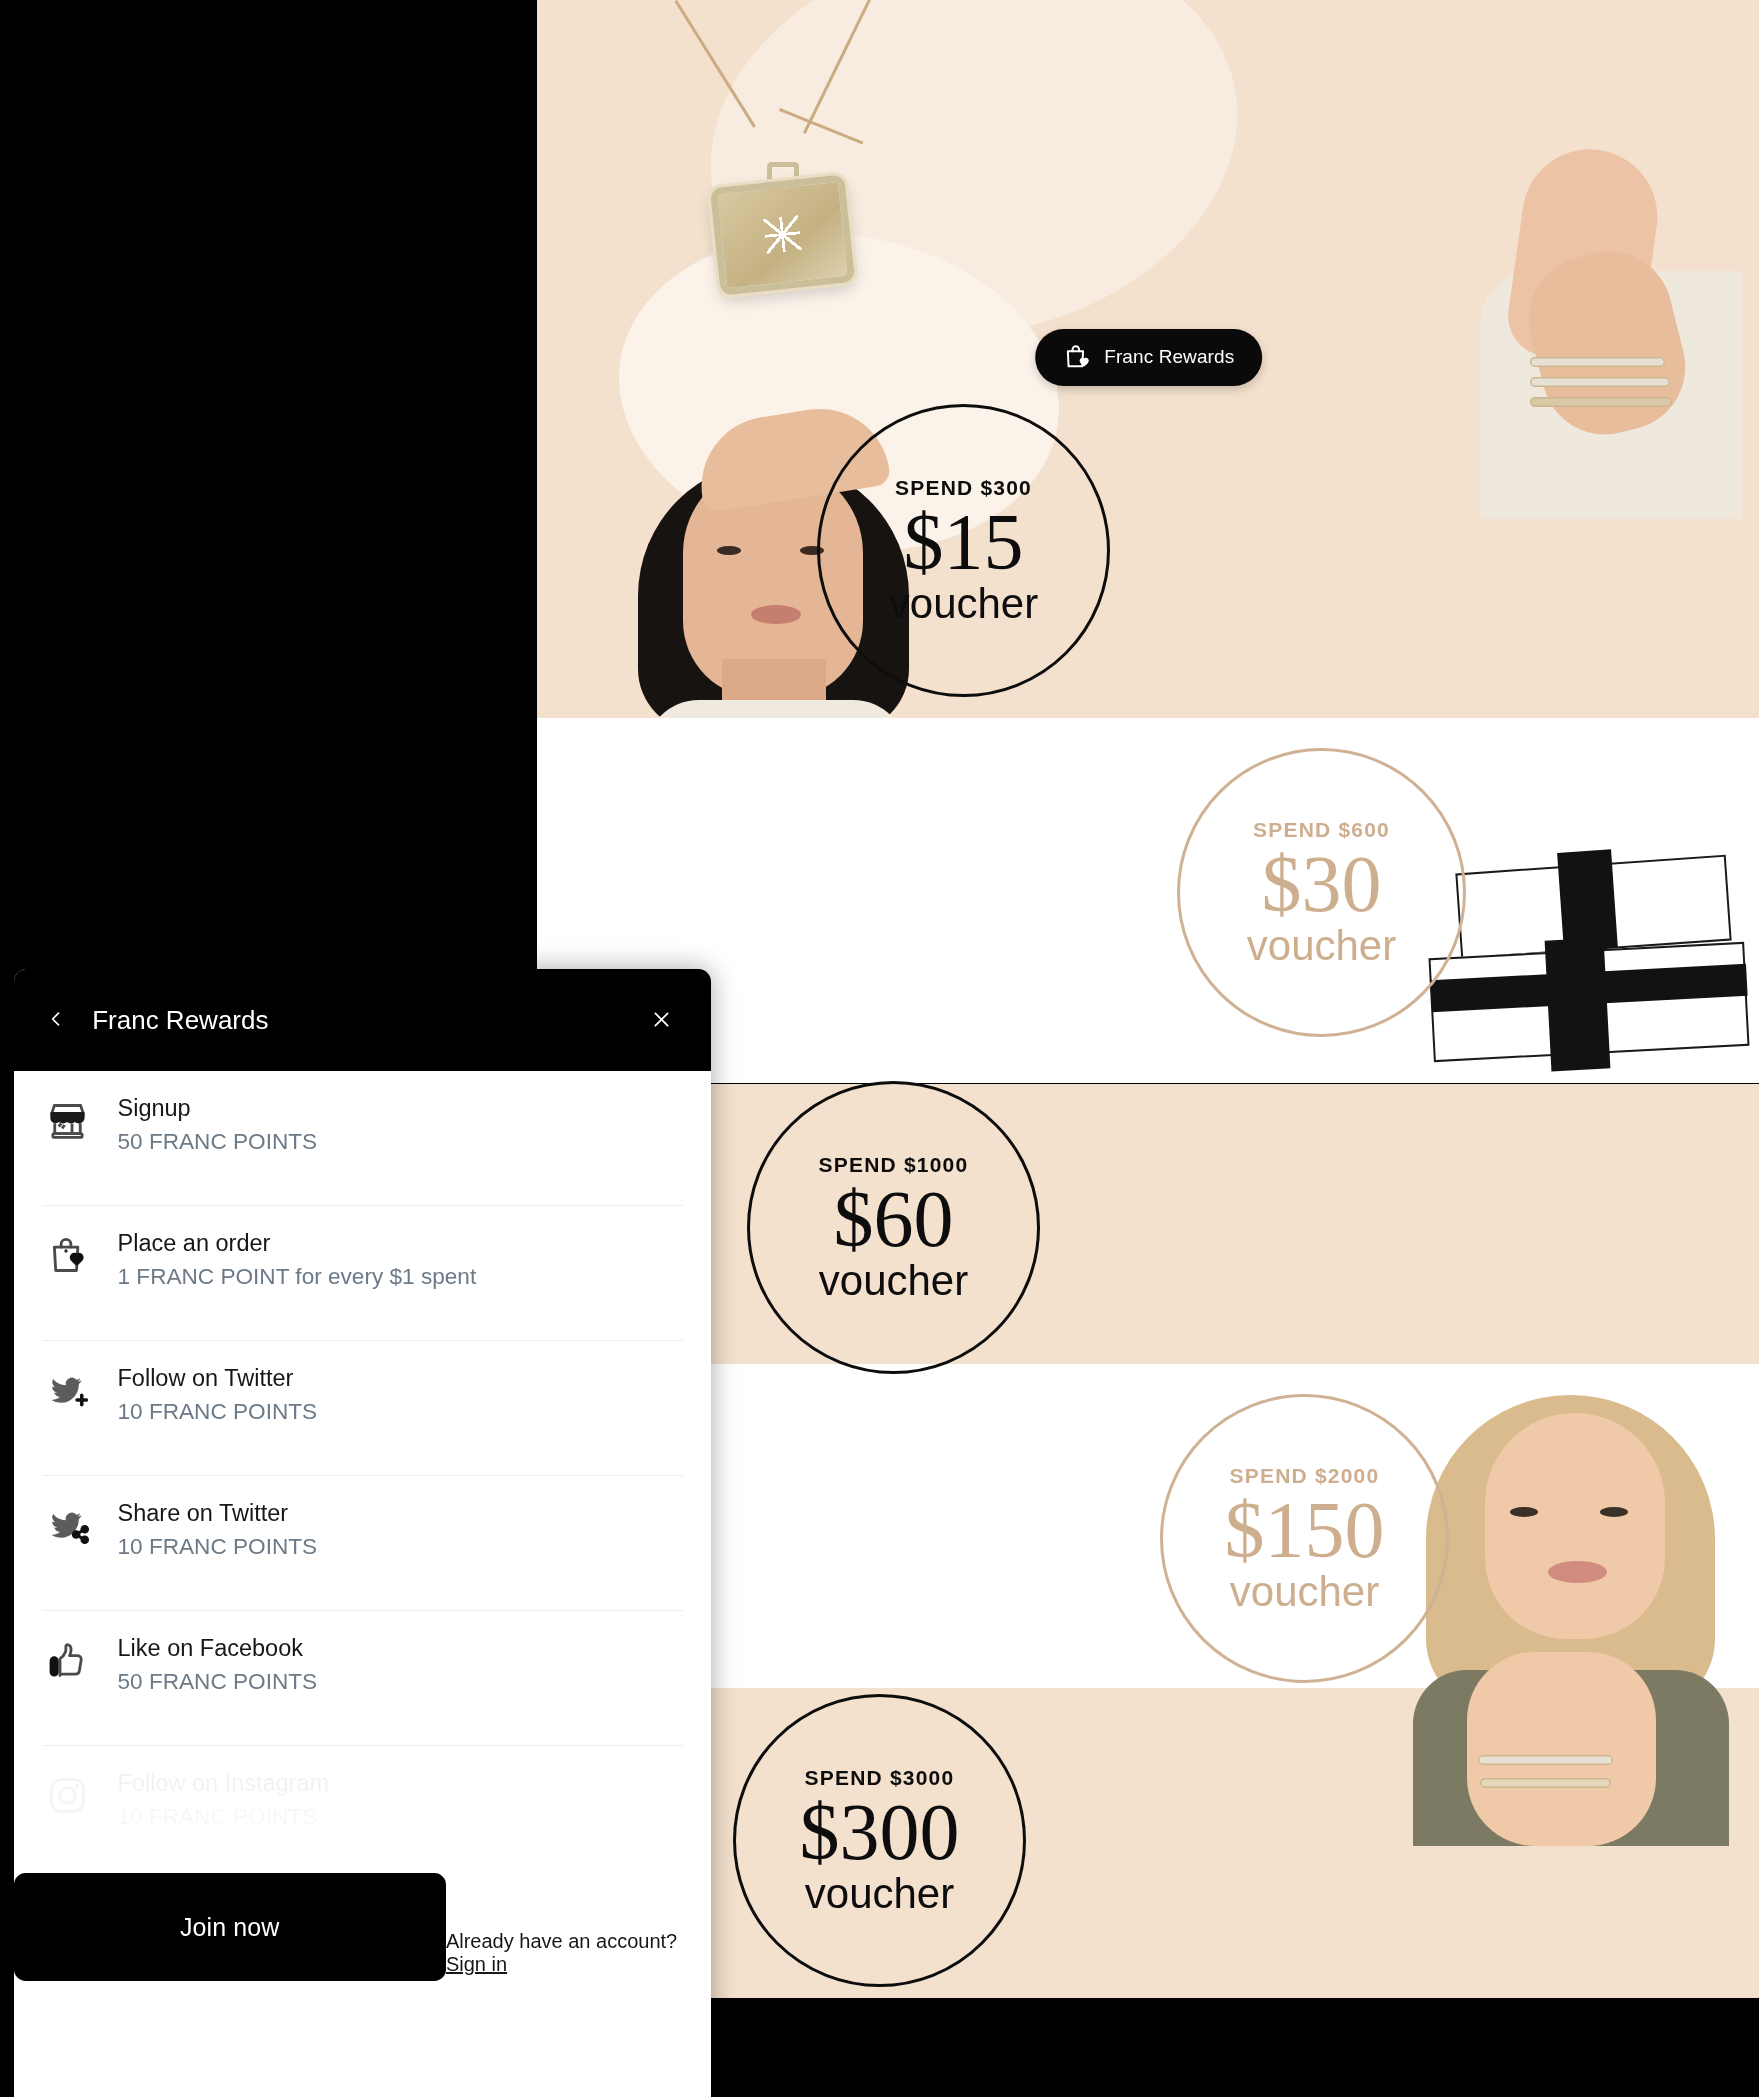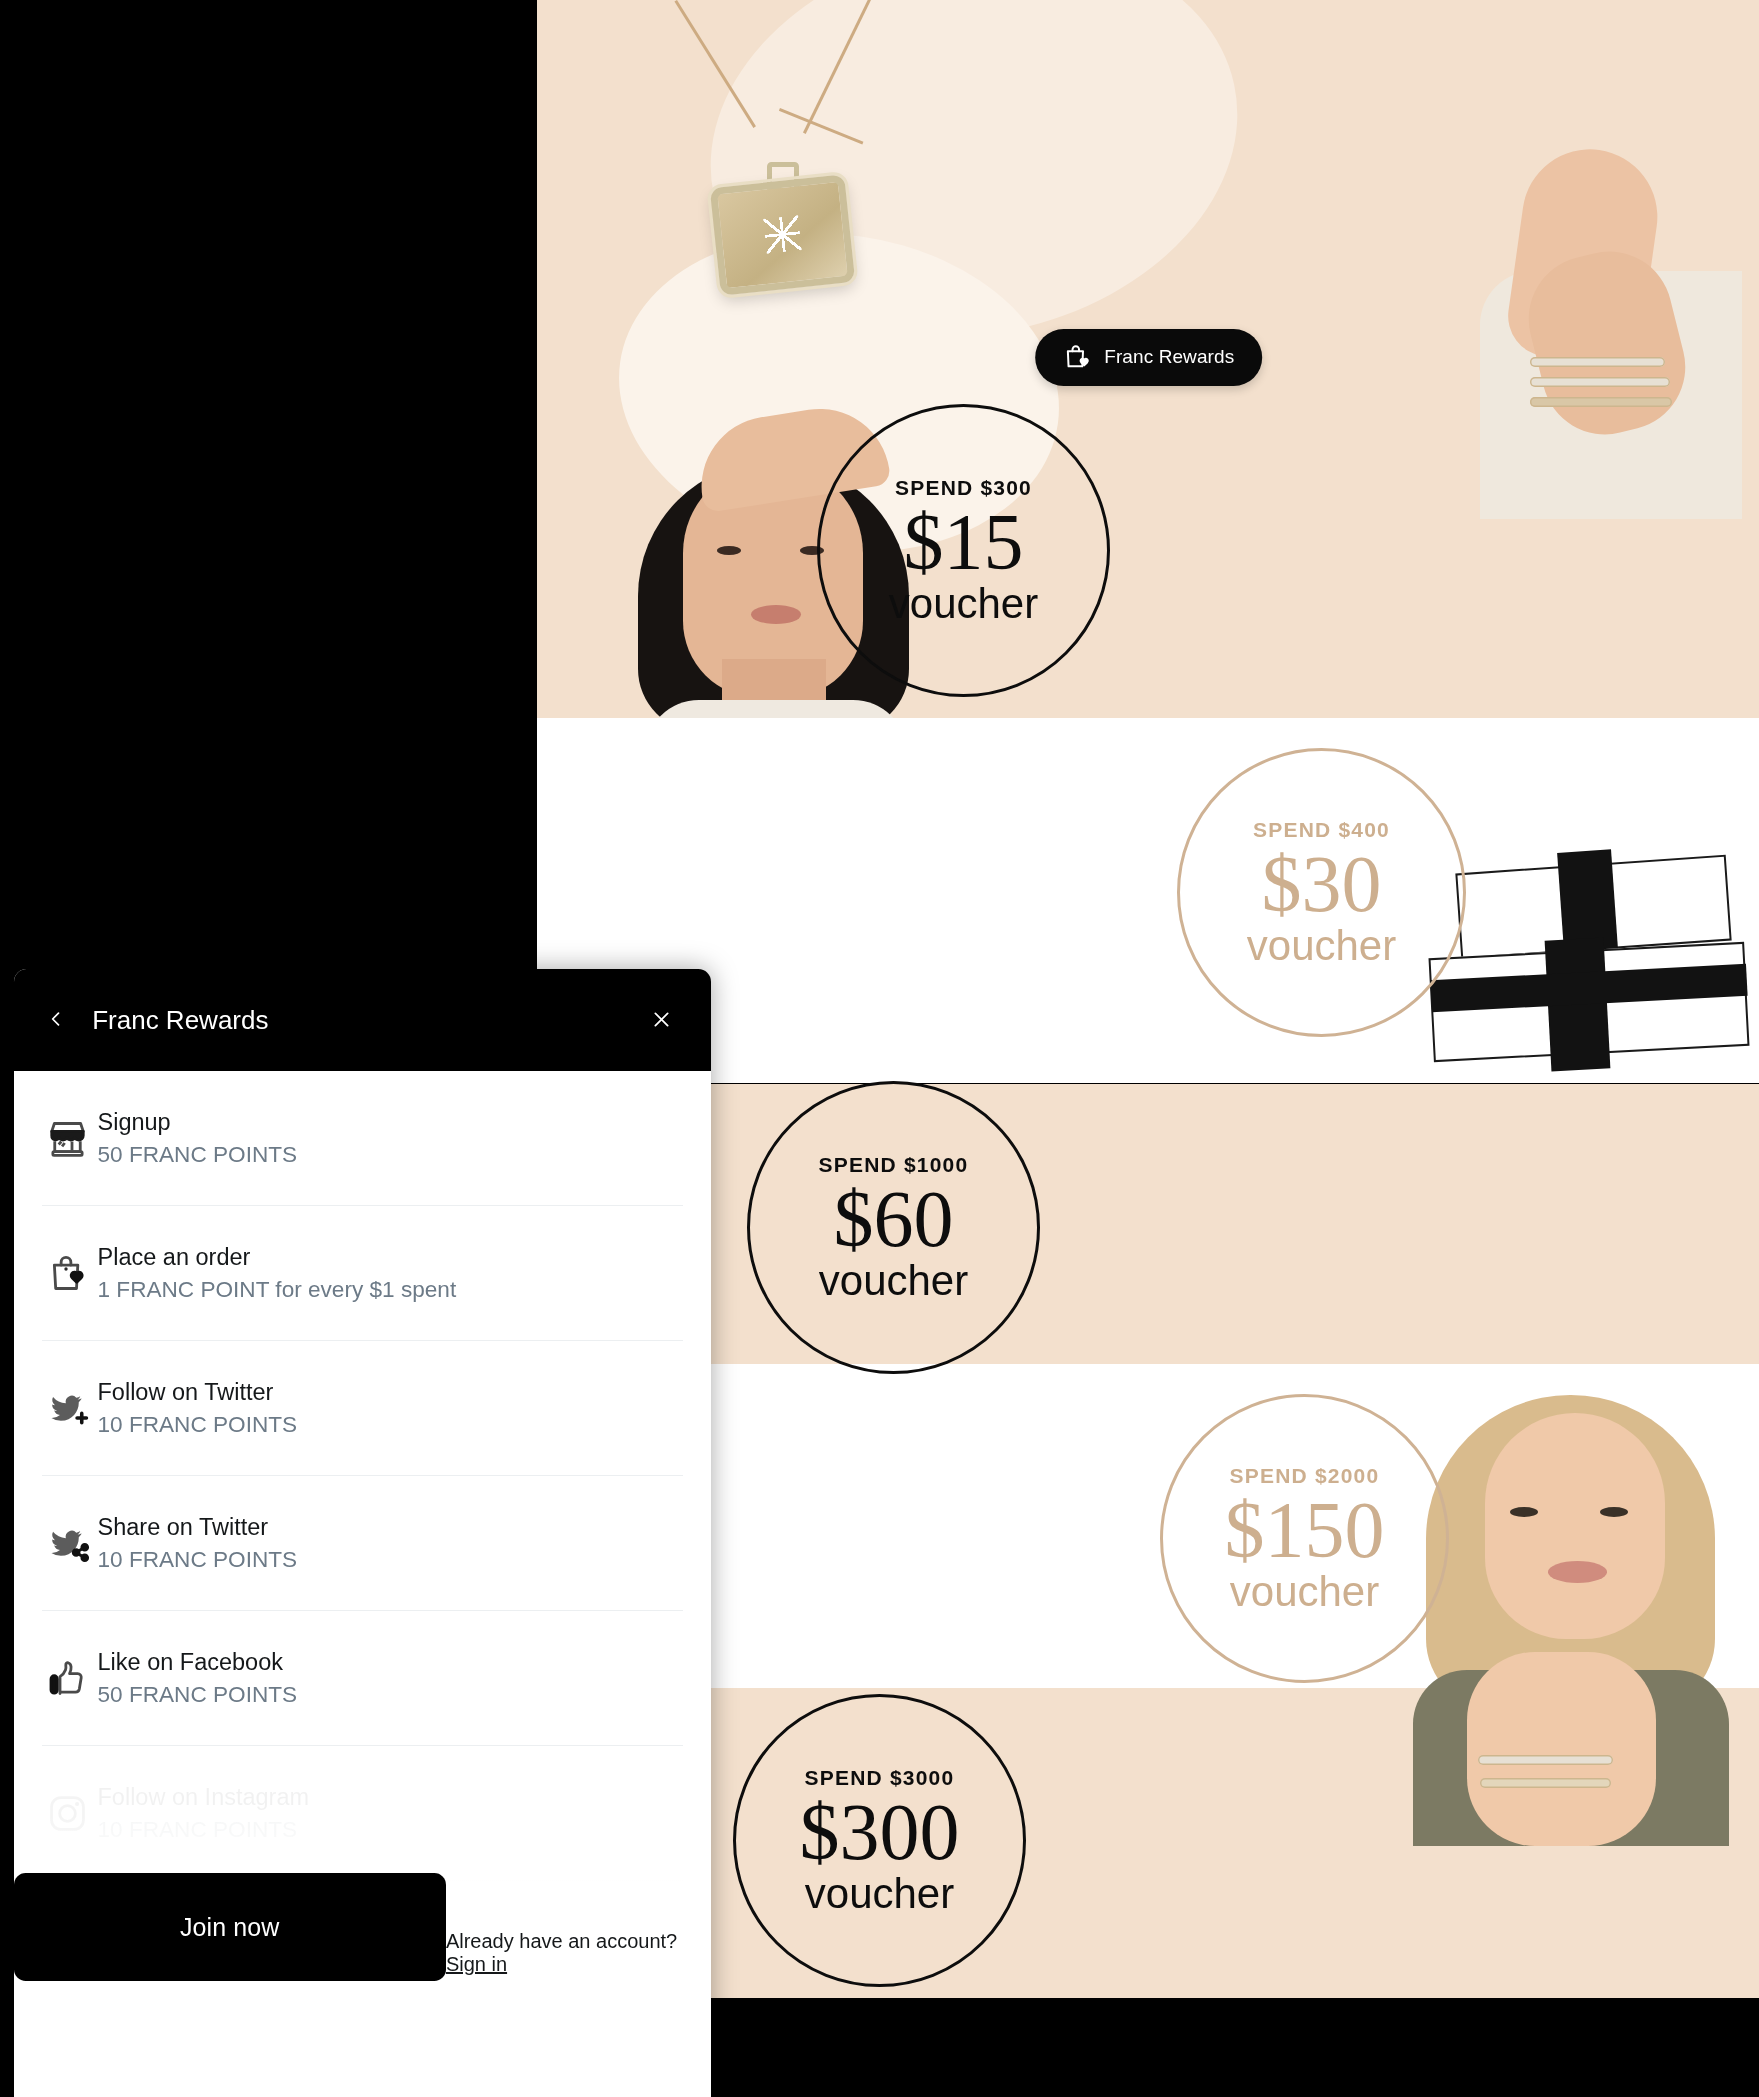--- a/index.html
+++ b/index.html
@@ -133,21 +133,21 @@
     height: 102px; background:#000; display:flex; align-items:center;
     padding: 0 35px 0 28px; position:relative;
   }
   .back-btn { width: 29px; height: 29px; display:flex; align-items:center; justify-content:center; cursor:pointer; }
   .panel-title { color:#fff; font-size: 26px; margin-left: 21.7px; font-weight:400; }
   .close-btn { margin-left:auto; width: 29px; height: 29px; display:flex; align-items:center; justify-content:center; cursor:pointer; }
 
   .panel-body { position:absolute; left:0; top:102px; width:100%; height: 1026px; background:#fff; }
   .reward-list { padding: 0 28px; }
   .reward-item {
-    display:flex; align-items:center; gap: 5px;
+    display:flex; gap: 25px;
     padding: 24px 0 24px 0; min-height: 135px;
     border-bottom: 1.4px solid #eceff1;
   }
   .reward-item:last-child { border-bottom: 1.4px solid #eceff1; }
   .r-icon { width: 51px; min-width:51px; height: 51px; display:flex; align-items:center; justify-content:center; }
   .r-text { display:flex; flex-direction:column; gap: 7.2px; }
   .r-title { font-size: 23.5px; color: #15181a; line-height:1.12; }
   .r-sub { font-size: 22.6px; color: #6c7a87; line-height:1.12; }
   .faded { opacity: .055; }
 
@@ -243,21 +243,21 @@
       <span>Franc Rewards</span>
     </div>
 
     <div class="voucher v-dark v1">
       <div class="spend">SPEND $300</div>
       <div class="amt">$15</div>
       <div class="vch">voucher</div>
     </div>
 
     <div class="voucher v-light v2">
-      <div class="spend">SPEND $400</div>
+      <div class="spend">SPEND $600</div>
       <div class="amt">$30</div>
       <div class="vch">voucher</div>
     </div>
 
     <div class="voucher v-dark v3">
       <div class="spend">SPEND $1000</div>
       <div class="amt">$60</div>
       <div class="vch">voucher</div>
     </div>
 

